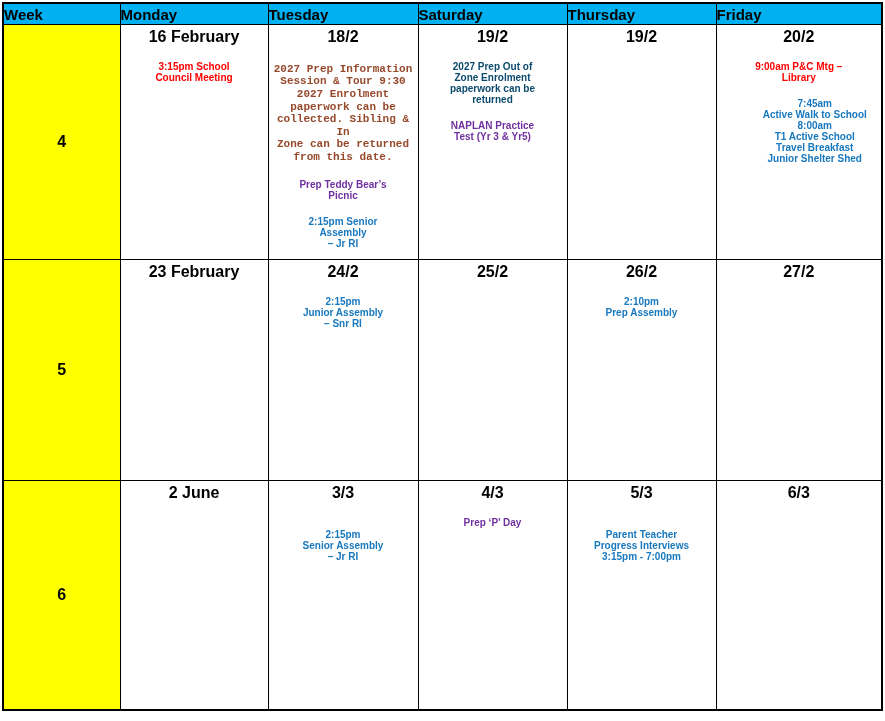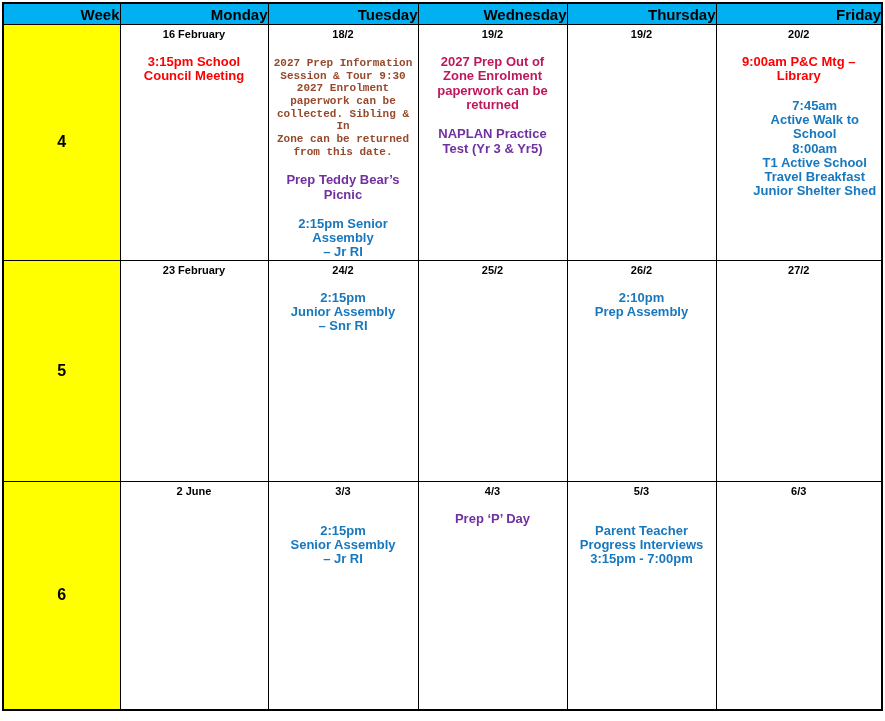--- a/index.html
+++ b/index.html
@@ -22,43 +22,43 @@
     padding: 0;
     vertical-align: top;
     overflow: hidden;
   }
   .calendar th {
     background: #00B0F0;
     height: 20px;
     font-size: 15px;
     font-weight: bold;
     color: #000;
-    text-align: right;
+    text-align: left;
     vertical-align: middle;
   }
   td.week-cell {
     background: #FFFF00;
     text-align: center;
     vertical-align: middle;
     font-size: 16px;
     font-weight: bold;
     color: #000;
   }
   .date {
     text-align: center;
-    font-size: 11px;
+    font-size: 16px;
     font-weight: bold;
     color: #000;
     padding-top: 3px;
     line-height: 1.1;
   }
   .ev {
     text-align: center;
     font-weight: bold;
-    font-size: 13px;
+    font-size: 10px;
     line-height: 1.1;
     margin-top: 15px;
     white-space: pre-line;
     padding: 0 2px;
   }
   .ev.sm { font-size: 11px; line-height: 1.15; margin-top: 17px; }
   .ev.g2 { margin-top: 27px; }
   tr.r-w4 { height: 235px; }
   tr.r-w5 { height: 221px; }
   tr.r-w6 { height: 229px; }
@@ -73,21 +73,21 @@
       <col style="width:150px">
     <col style="width:149px">
       <col style="width:149px">
       <col style="width:166px">
   </colgroup>
   <thead>
     <tr>
       <th>Week</th>
       <th>Monday</th>
       <th>Tuesday</th>
-      <th>Wednesday</th>
+      <th>Saturday</th>
       <th>Thursday</th>
       <th>Friday</th>
     </tr>
   </thead>
   <tbody>
 
     <tr class="r-w4">
       <td class="week-cell">4</td>
       <td>
         <div class="date">16 February</div>
@@ -104,21 +104,21 @@
 Zone can be returned
 from this date.</div>
         <div class="ev" style="color: rgb(112, 48, 160);">Prep Teddy Bear’s
 Picnic</div>
         <div class="ev" style="color: rgb(24, 120, 190);">2:15pm Senior
 Assembly
 – Jr RI</div>
       </td>
       <td>
         <div class="date">19/2</div>
-        <div class="ev" style="color: #be185d;">2027 Prep Out of
+        <div class="ev" style="color: #0c4a6e;">2027 Prep Out of
 Zone Enrolment
 paperwork can be
 returned</div>
         <div class="ev" style="color: rgb(112, 48, 160);">NAPLAN Practice
 Test (Yr 3 &amp; Yr5)</div>
       </td>
       <td>
         <div class="date">19/2</div>
       </td>
       <td>

